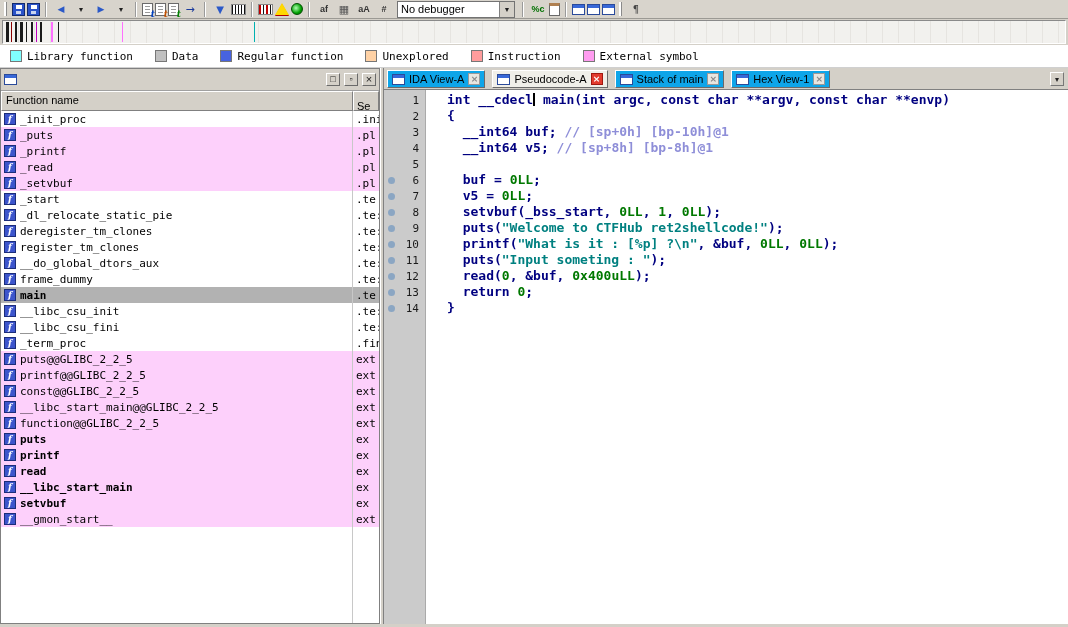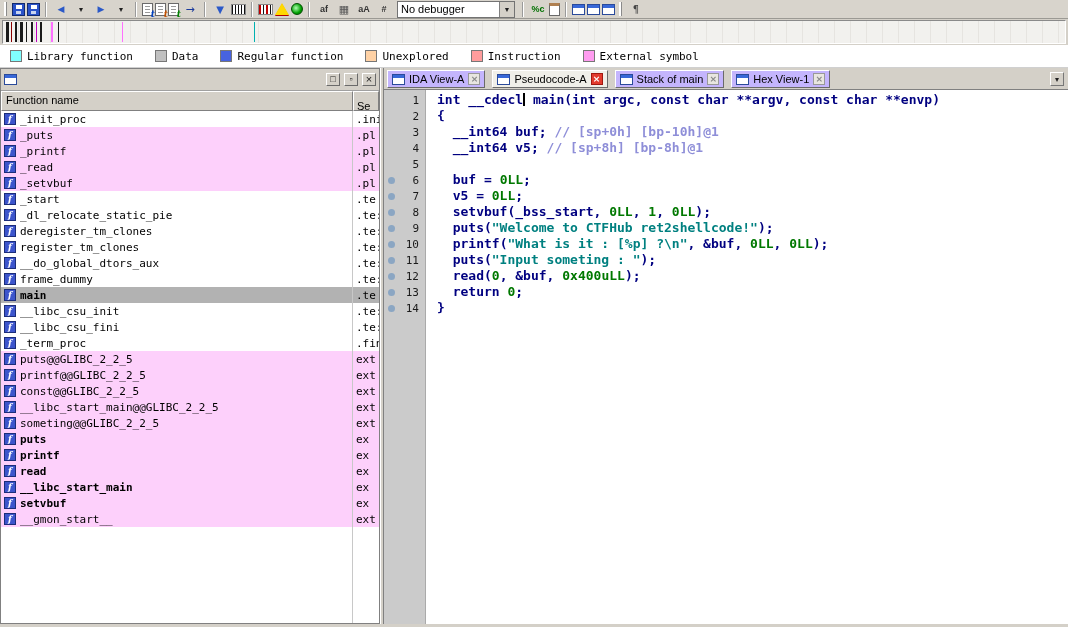--- a/index.html
+++ b/index.html
@@ -87,21 +87,21 @@
   .frow.selected{background:#b2b2b2;}
   .frow.selected .fname{font-weight:bold;}
 
   #splitter{width:4px;flex:none;background:#d4d0c8;border-left:1px solid #ffffff;border-right:1px solid #808080;}
 
   
   #right-panel{flex:1;display:flex;flex-direction:column;min-width:0;}
   #tabbar{height:22px;flex:none;background:#d4d0c8;display:flex;align-items:flex-end;gap:7px;
     padding:2px 4px 0 3px;border-bottom:1px solid #808080;}
   .tab{height:18px;display:flex;align-items:center;gap:4px;padding:0 4px;margin-bottom:1px;
-    background:#c4b5fd;border:1px solid;border-color:#ffffff #6a6a6a #6a6a6a #ffffff;font-size:11px;flex:none;}
+    background:#0ea5e9;border:1px solid;border-color:#ffffff #6a6a6a #6a6a6a #ffffff;font-size:11px;flex:none;}
   .tab.active{background:#f0efe9;}
   .tab-label{white-space:nowrap;color:#000000;}
   .tab-close{width:12px;height:12px;border:1px solid #999999;background:#e8e6e0;
     display:flex;align-items:center;justify-content:center;flex:none;}
   .tab-close::after{content:"×";font:bold 9px "DejaVu Sans",sans-serif;color:#888888;line-height:1;}
   .tab.active .tab-close{background:#e23b2e;border-color:#a01810;}
   .tab.active .tab-close::after{color:#ffffff;}
   .tabbar-spacer{flex:1;}
   .winlist-btn{width:14px;height:14px;margin-bottom:3px;background:#d4d0c8;border:1px solid;
     border-color:#ffffff #777777 #777777 #ffffff;display:flex;align-items:center;justify-content:center;flex:none;}
@@ -111,21 +111,21 @@
   #code-area{flex:1;position:relative;background:#ffffff;overflow:hidden;
     font:bold 13px "DejaVu Sans Mono",monospace;}
   #code-area::before{content:"";position:absolute;left:0;top:0;bottom:0;width:41px;
     background:#cbcbcb;border-right:1px solid #aaaaaa;}
   #code-lines{position:relative;z-index:1;padding-top:2px;}
   .cl{display:flex;height:16px;line-height:16px;}
   .gut{width:41px;flex:none;display:flex;align-items:center;
     font:11px "DejaVu Sans Mono",monospace;color:#1a1a1a;}
   .gut .dot{width:7px;height:7px;border-radius:50%;background:#8ba6c3;margin-left:4px;flex:none;}
   .gut .num{margin-left:auto;padding-right:6px;}
-  .codeln{white-space:pre;padding-left:12px;}
+  .codeln{white-space:pre;padding-left:22px;}
   .tk-kw{color:var(--c-kw,#000080);}
   .tk-fn{color:var(--c-kw,#000080);}
   .tk-pln{color:var(--c-pln,#000080);}
   .tk-num{color:var(--c-num,#007800);}
   .tk-str{color:var(--c-str,#008080);}
   .tk-com{color:var(--c-com,#8e8ed8);}
   .caret{display:inline-block;width:2px;height:13px;background:#000000;vertical-align:-2px;}
 </style>
 </head>
 <body>
@@ -324,21 +324,21 @@
             <span class="fname">const@@GLIBC_2_2_5</span>
             <span class="fseg">ext</span>
           </div>
           <div class="frow external">
             <span class="ficon">f</span>
             <span class="fname">__libc_start_main@@GLIBC_2_2_5</span>
             <span class="fseg">ext</span>
           </div>
           <div class="frow external">
             <span class="ficon">f</span>
-            <span class="fname">someting@@GLIBC_2_2_5</span>
+            <span class="fname">function@@GLIBC_2_2_5</span>
             <span class="fseg">ext</span>
           </div>
           <div class="frow external-bold">
             <span class="ficon">f</span>
             <span class="fname">puts</span>
             <span class="fseg">ex</span>
           </div>
           <div class="frow external-bold">
             <span class="ficon">f</span>
             <span class="fname">printf</span>

